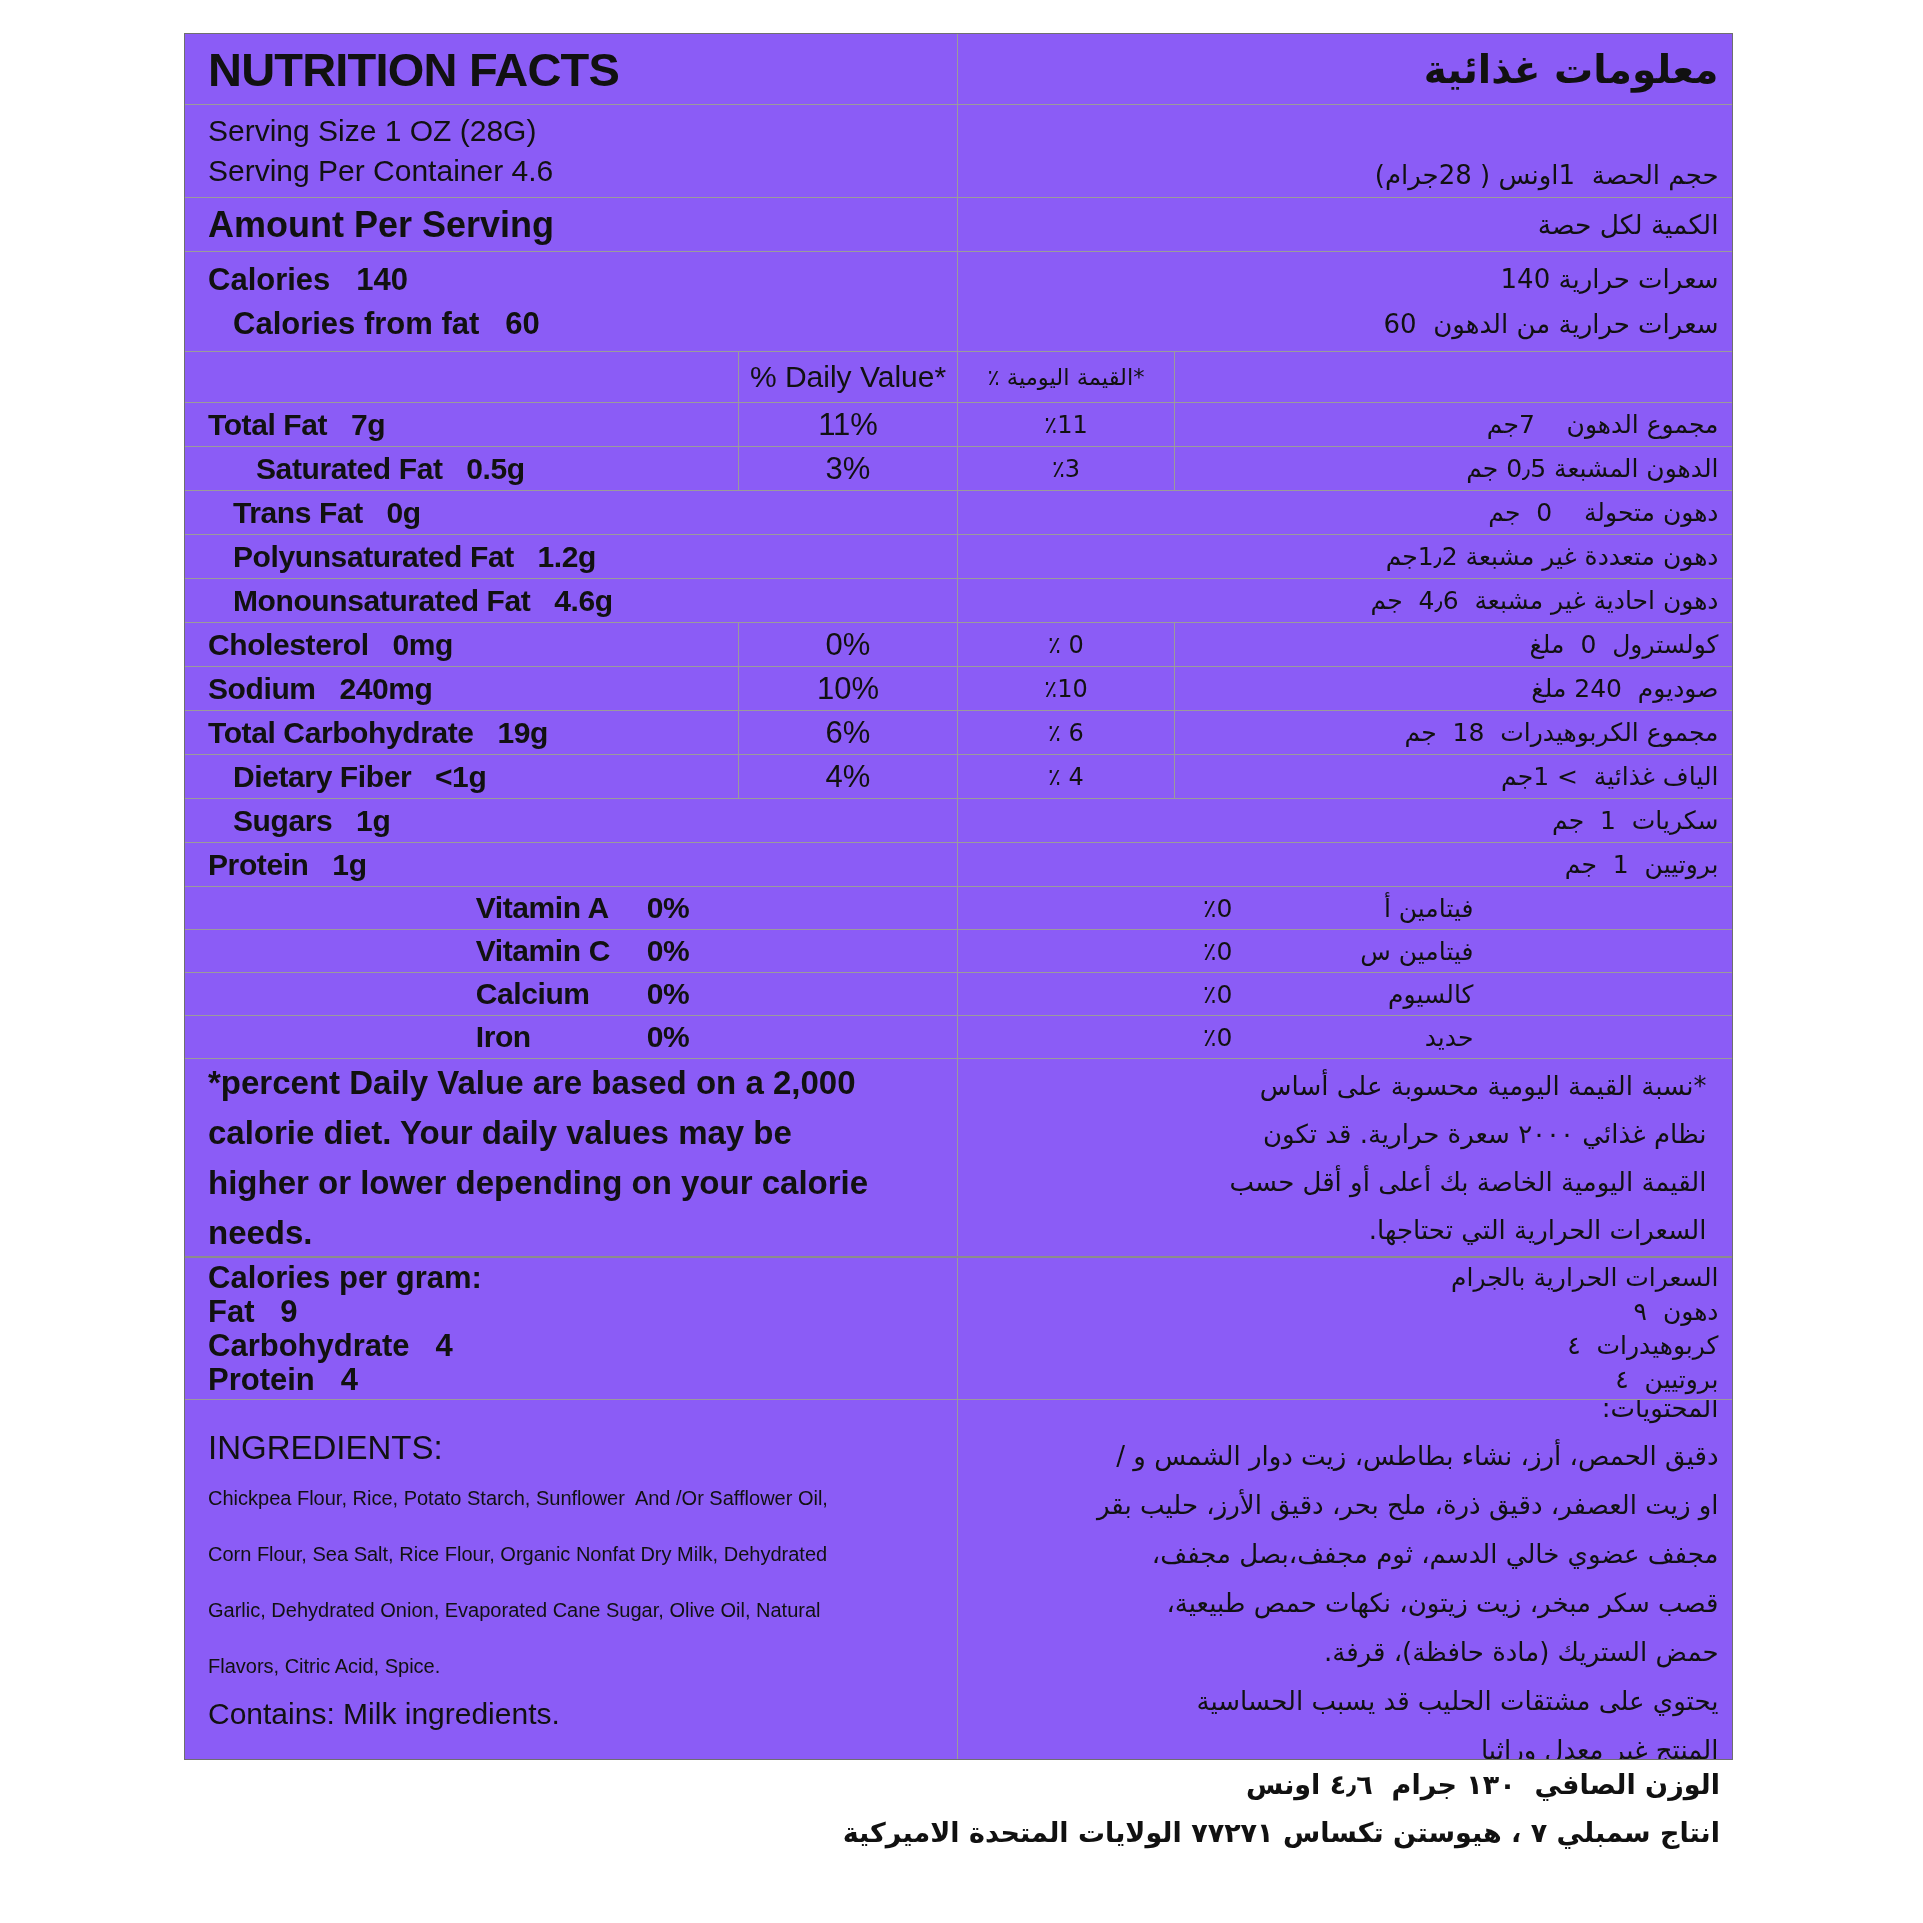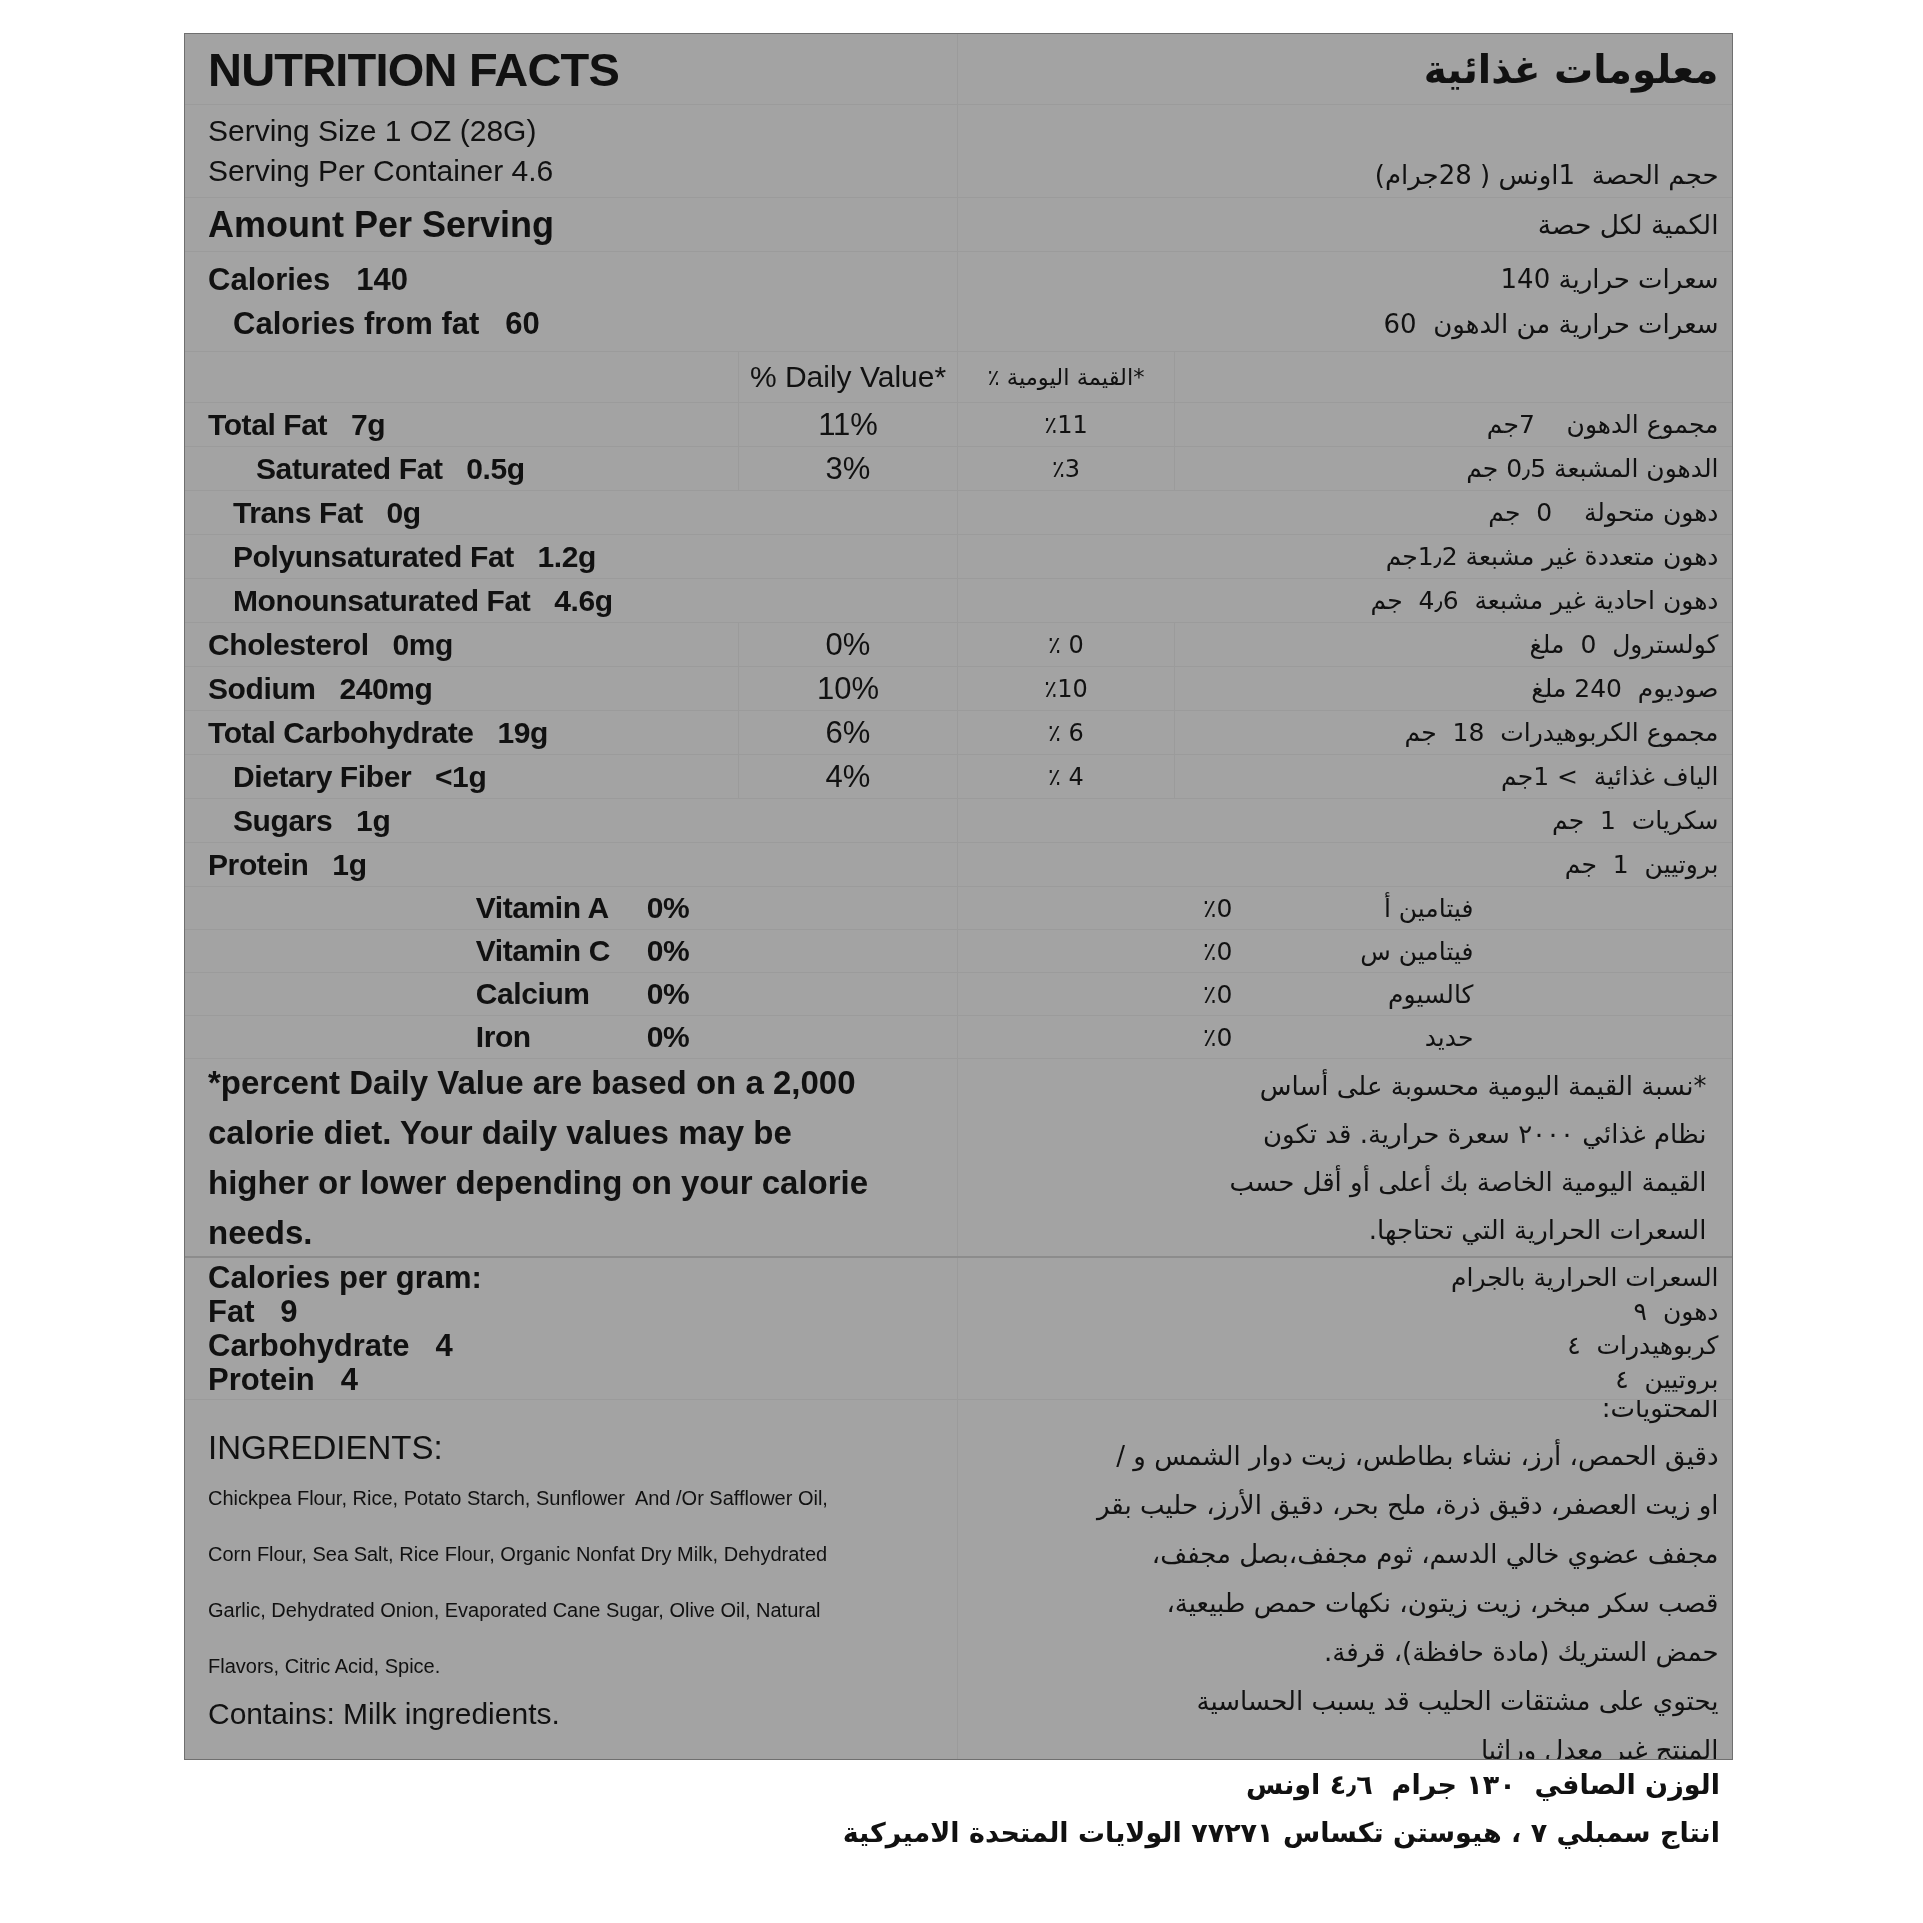--- a/index.html
+++ b/index.html
@@ -1,18 +1,18 @@
 <!DOCTYPE html>
 <html style="font-size:12.5px"><head>
 <meta charset="utf-8">
 <style>
   html,body{margin:0;padding:0;background:#fff;}
   body{width:1924px;height:1924px;position:relative;font-family:"Liberation Sans",sans-serif;color:#111;}
   .sheet{position:absolute;left:0;top:0;width:1924px;height:1924px;background:#ffffff;}
-  .nf-table{position:absolute;left:184px;top:33px;width:1547px;border:1.6px solid #6f6f6f;background:#a3a3a3;box-sizing:content-box;display:flex;flex-direction:column;}
+  .nf-table{position:absolute;left:184px;top:33px;width:1547px;border:1.6px solid #6f6f6f;background:#8b5cf6;box-sizing:content-box;display:flex;flex-direction:column;}
   .row{display:flex;flex-direction:row;box-sizing:border-box;border-bottom:1.6px solid #9b9b9b;overflow:hidden;align-items:stretch;}
   .row:last-child{border-bottom:none;}
   .cell{box-sizing:border-box;display:flex;flex-direction:column;justify-content:center;overflow:hidden;}
   .c-en{width:772px;padding-left:23px;}
   .c-ar{width:774px;border-left:1.6px solid #9b9b9b;padding-right:12.5px;direction:rtl;text-align:right;font-family:"DejaVu Sans",sans-serif;}
   .c-en-label{width:553px;padding-left:23px;}
   .c-en-dv{width:219px;border-left:1.6px solid #9b9b9b;align-items:center;text-align:center;}
   .c-ar-dv{width:217px;border-left:1.6px solid #9b9b9b;align-items:center;text-align:center;font-family:"DejaVu Sans",sans-serif;}
   .c-ar-label{width:557px;border-left:1.6px solid #9b9b9b;padding-right:12.5px;direction:rtl;text-align:right;font-family:"DejaVu Sans",sans-serif;}
   .pre{white-space:pre-wrap;}

